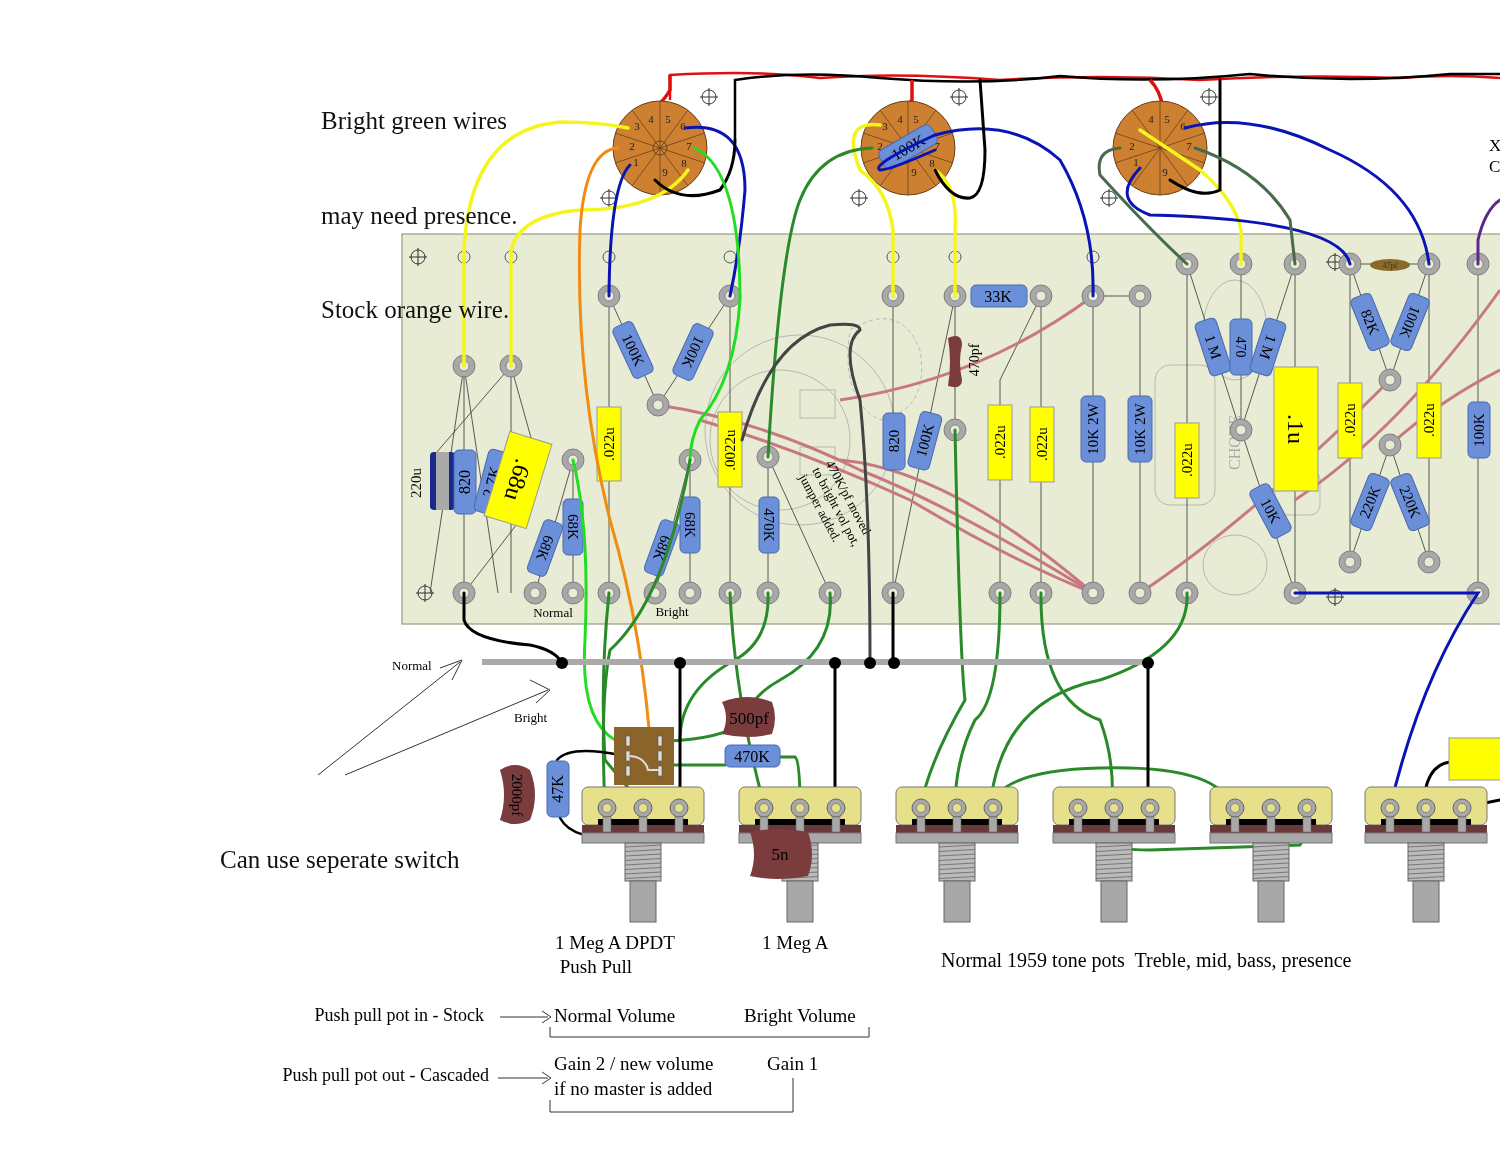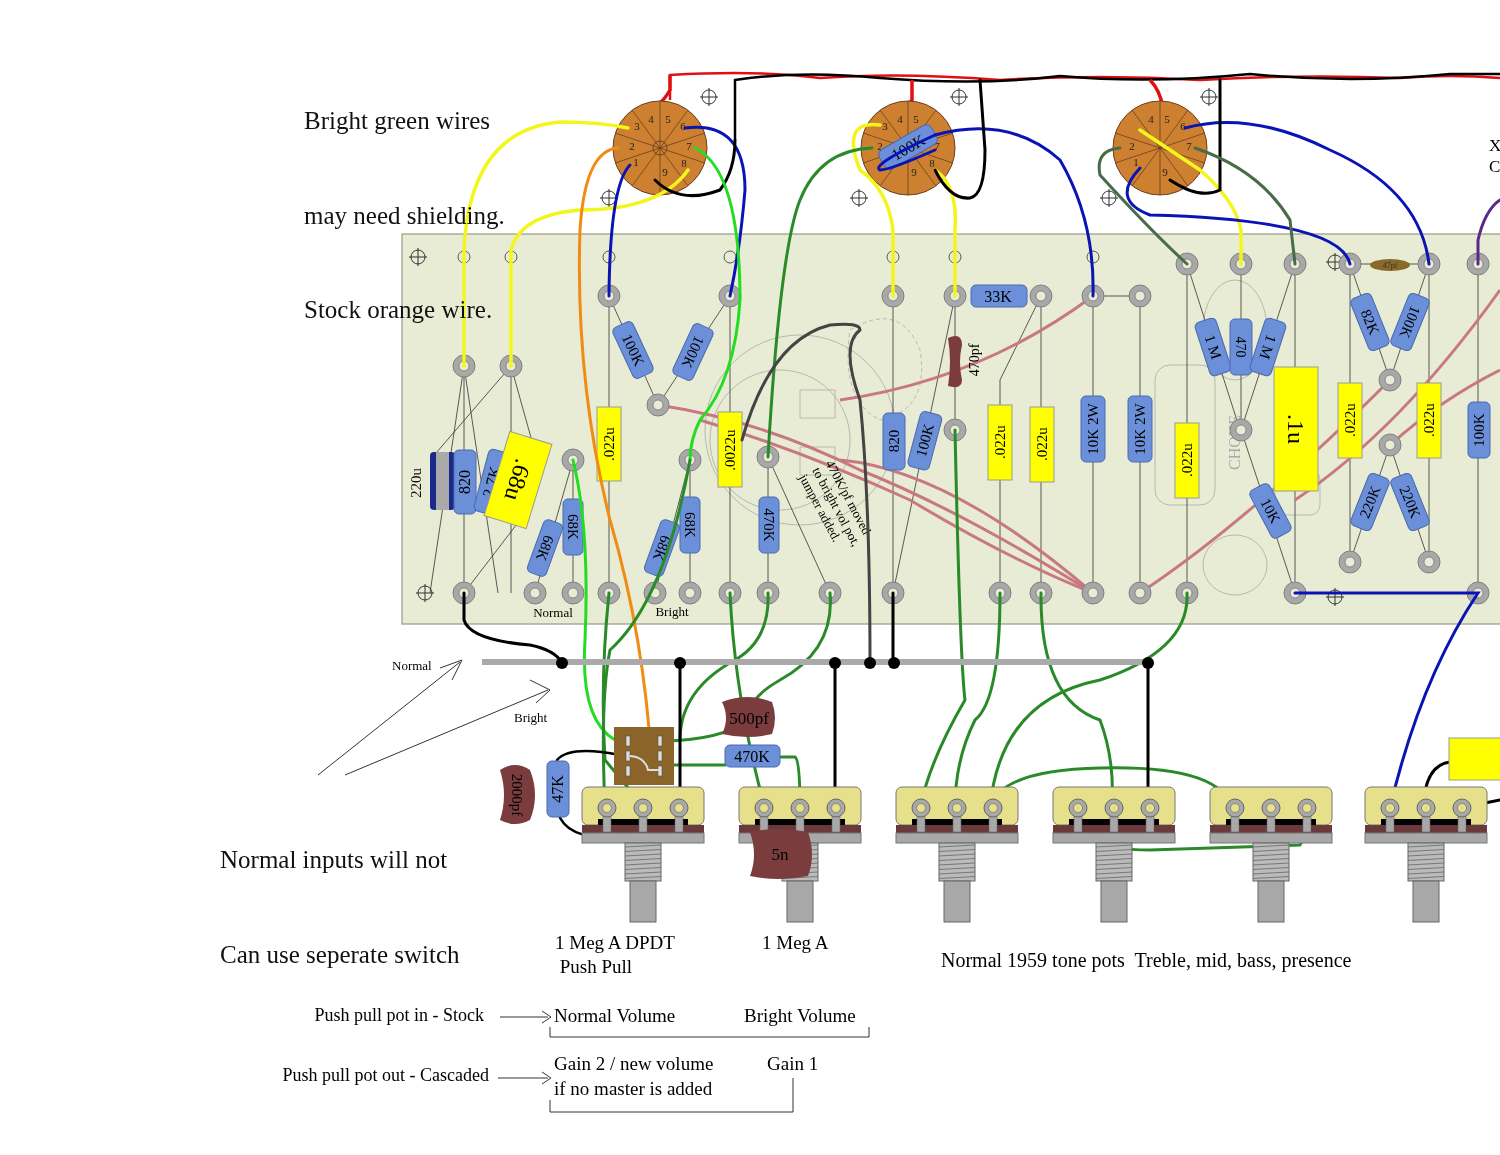--- a/index.html
+++ b/index.html
@@ -715,24 +715,23 @@
   <path d="M542 1072 L551 1078 L542 1084" fill="none" stroke="#333"></path>
   <text x="554" y="1070" font-size="19">Gain 2 / new volume</text>
   <text x="554" y="1095" font-size="19">if no master is added</text>
   <text x="767" y="1070" font-size="19">Gain 1</text>
   <path d="M550 1100 L550 1112 L793 1112 L793 1078" fill="none" stroke="#333"></path>
 
   <text x="1489" y="151" font-size="17">X</text>
   <text x="1489" y="172" font-size="17">C</text>
 </svg>
 
-<div class="note note-big" style="left:304px; top:42px;">
+<div class="note note-big" style="left:321px; top:42px;">
   <div>Bright green wires</div>
-  <div>may need shielding.</div>
+  <div>may need presence.</div>
   <div>Stock orange wire.</div>
 </div>
 
 <div class="note note-big" style="left:220px; top:781px;">
-  <div>Normal inputs will not</div>
   <div>Can use seperate switch</div>
   
   
 </div>
 
 </body></html>

